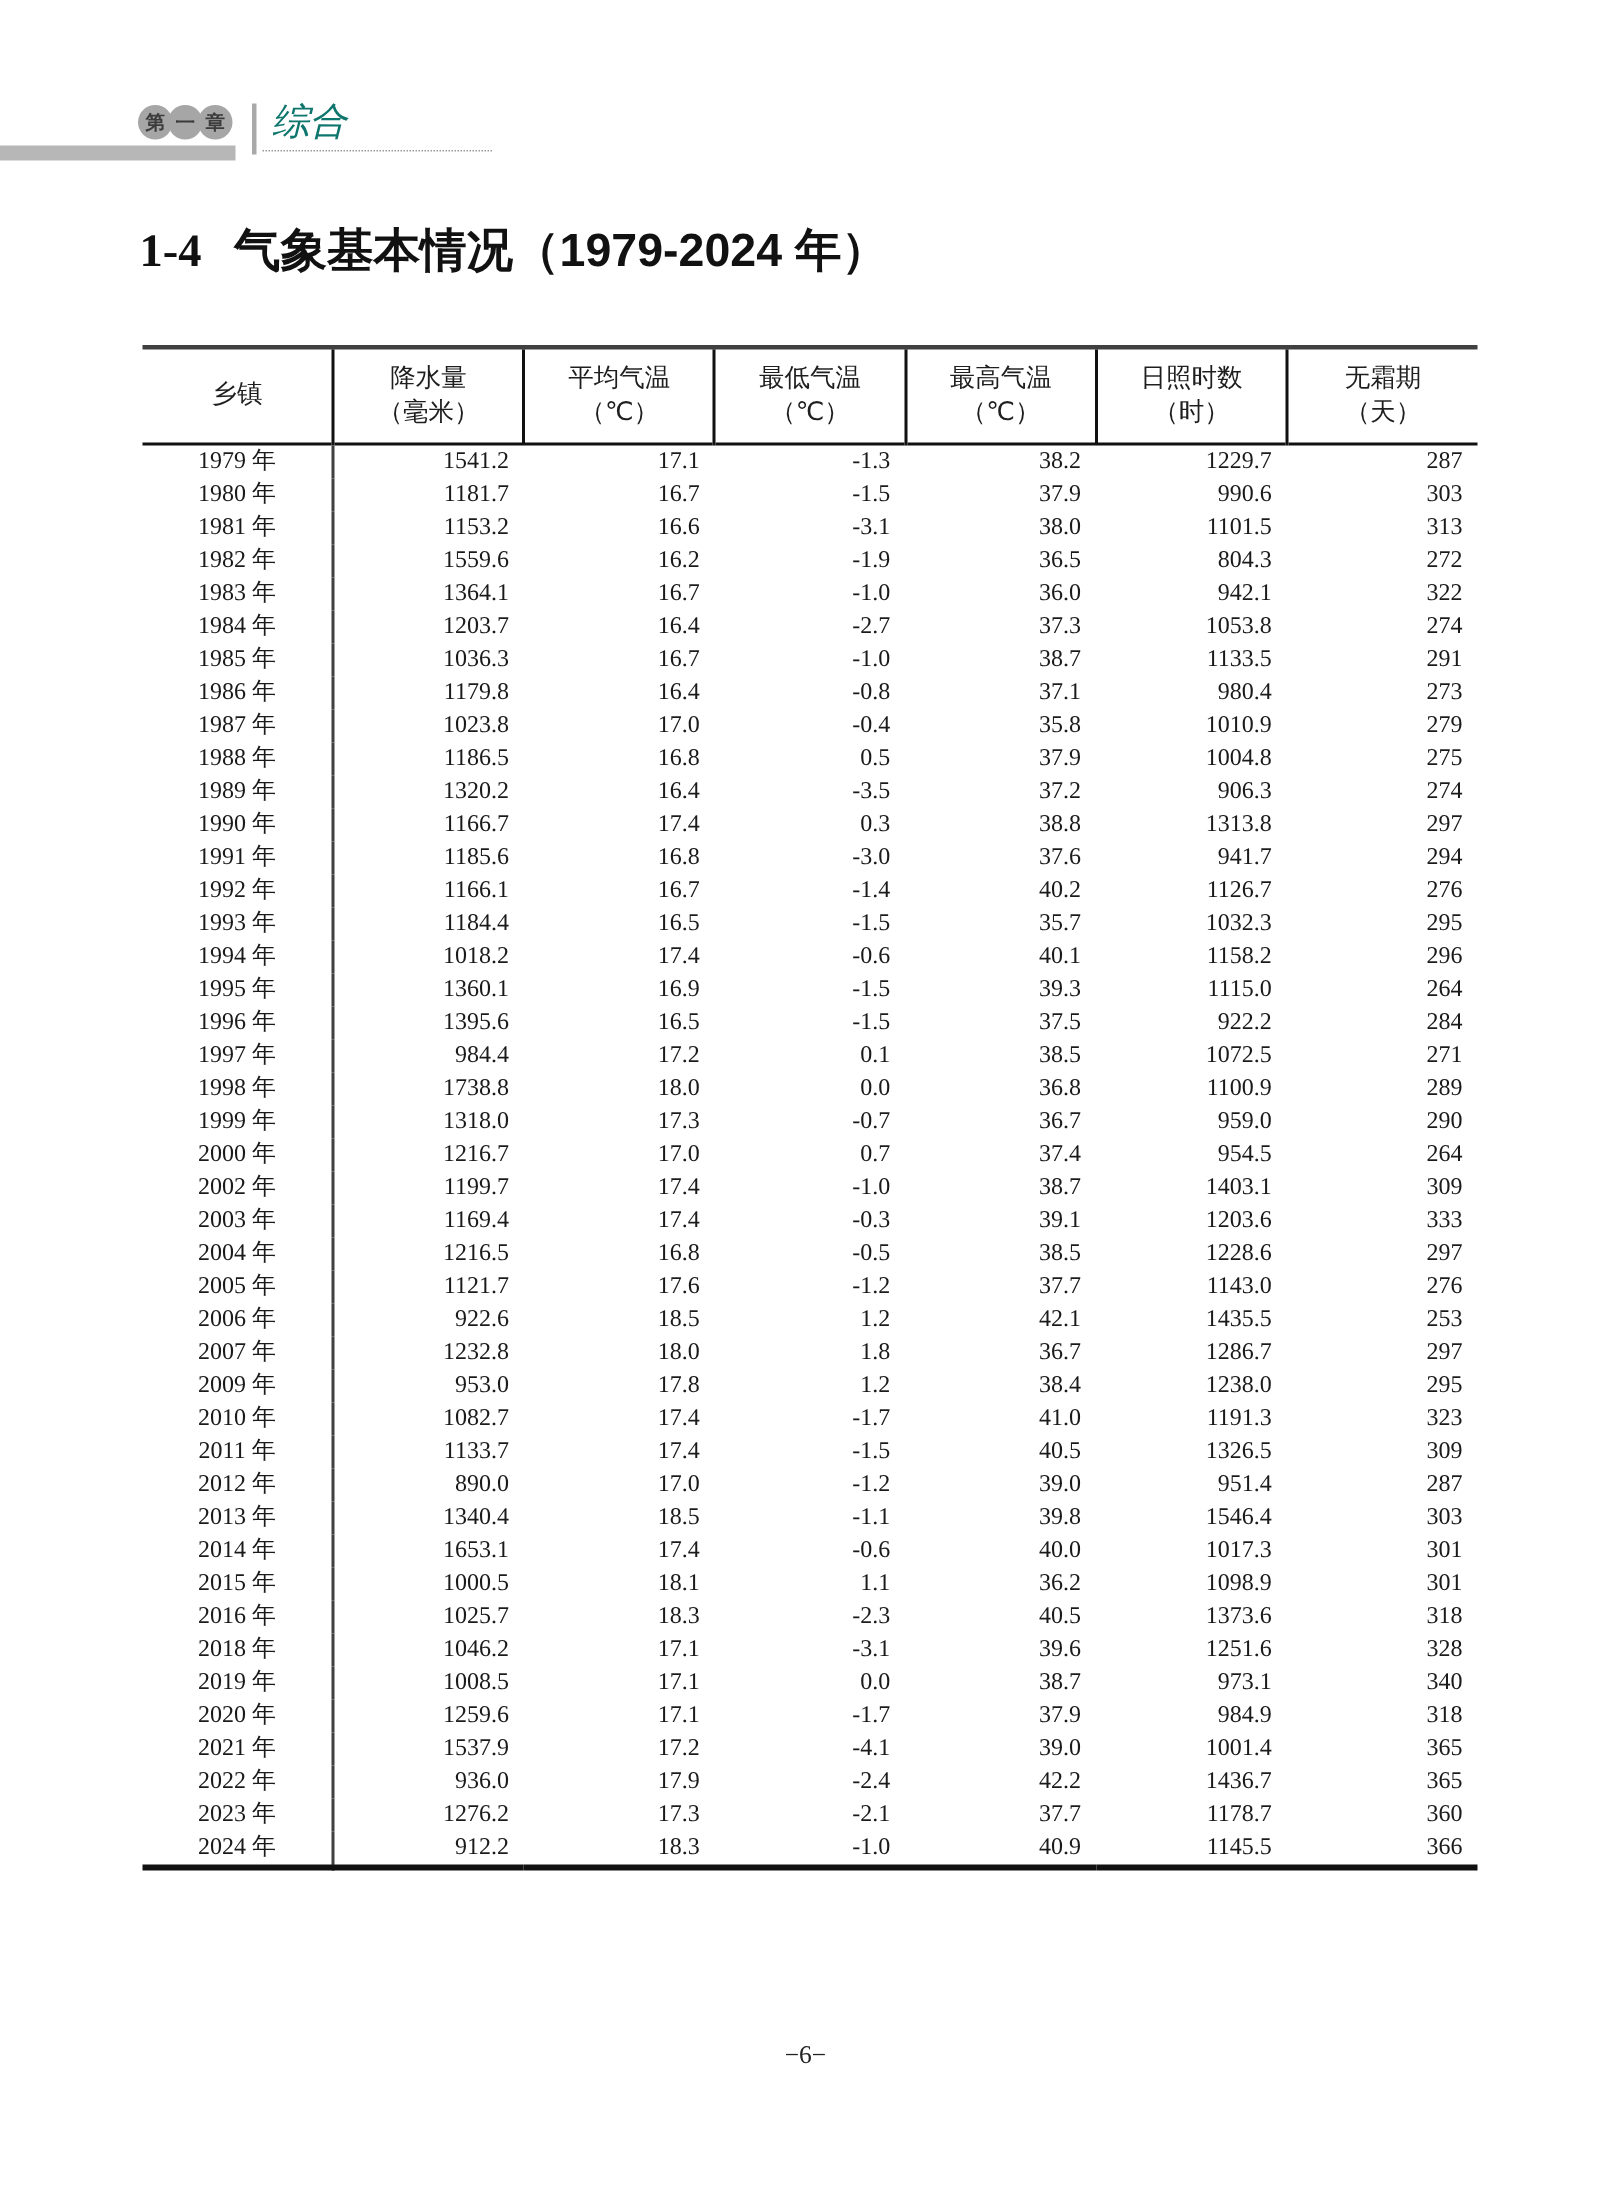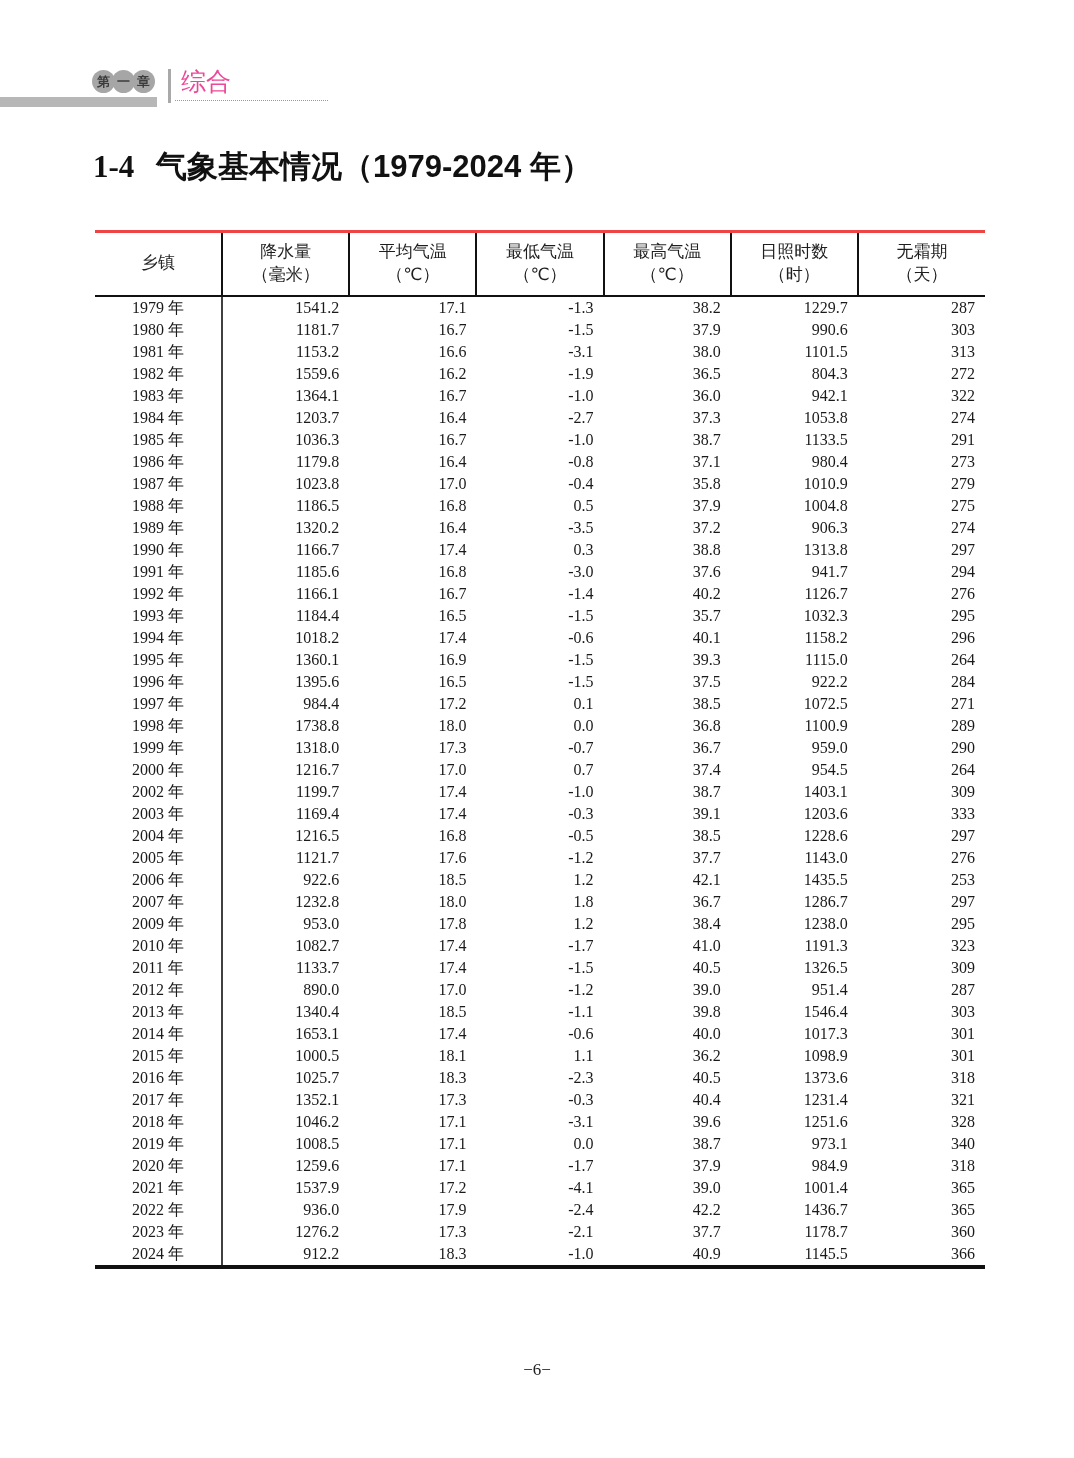--- a/index.html
+++ b/index.html
@@ -47,21 +47,22 @@
     left: 168px; top: 69px;
     width: 3px; height: 34px;
     background: #a9a9a9;
   }
   .section-label {
     position: absolute;
     left: 181px; top: 66px;
     font-family: "Liberation Sans", "DejaVu Sans", sans-serif;
     font-size: 25px;
     line-height: 1.2;
-    color: #ec4899;
+    color: #0f766e;
+    font-style: italic;
   }
   .section-dotted {
     position: absolute;
     left: 175px; top: 100px;
     width: 153px; height: 0;
     border-bottom: 1px dotted #9a9a9a;
   }
 
   
   .page-title {
@@ -77,21 +78,21 @@
 
   
   table.data-table {
     position: absolute;
     left: 95px; top: 230px;
     width: 890px;
     border-collapse: collapse;
     table-layout: fixed;
   }
   table.data-table thead tr {
-    border-top: 3px solid #ef4444;
+    border-top: 3px solid #404040;
     border-bottom: 2px solid #111;
   }
   table.data-table th {
     height: 64px;
     font-family: "Liberation Sans", "DejaVu Sans", sans-serif;
     font-size: 17px;
     font-weight: normal;
     color: #1e1e1e;
     text-align: center;
     vertical-align: middle;
@@ -496,29 +497,20 @@
         <tr>
           <td>2016 年</td>
           <td>1025.7</td>
           <td>18.3</td>
           <td>-2.3</td>
           <td>40.5</td>
           <td>1373.6</td>
           <td>318</td>
         </tr>
         <tr>
-          <td>2017 年</td>
-          <td>1352.1</td>
-          <td>17.3</td>
-          <td>-0.3</td>
-          <td>40.4</td>
-          <td>1231.4</td>
-          <td>321</td>
-        </tr>
-        <tr>
           <td>2018 年</td>
           <td>1046.2</td>
           <td>17.1</td>
           <td>-3.1</td>
           <td>39.6</td>
           <td>1251.6</td>
           <td>328</td>
         </tr>
         <tr>
           <td>2019 年</td>

